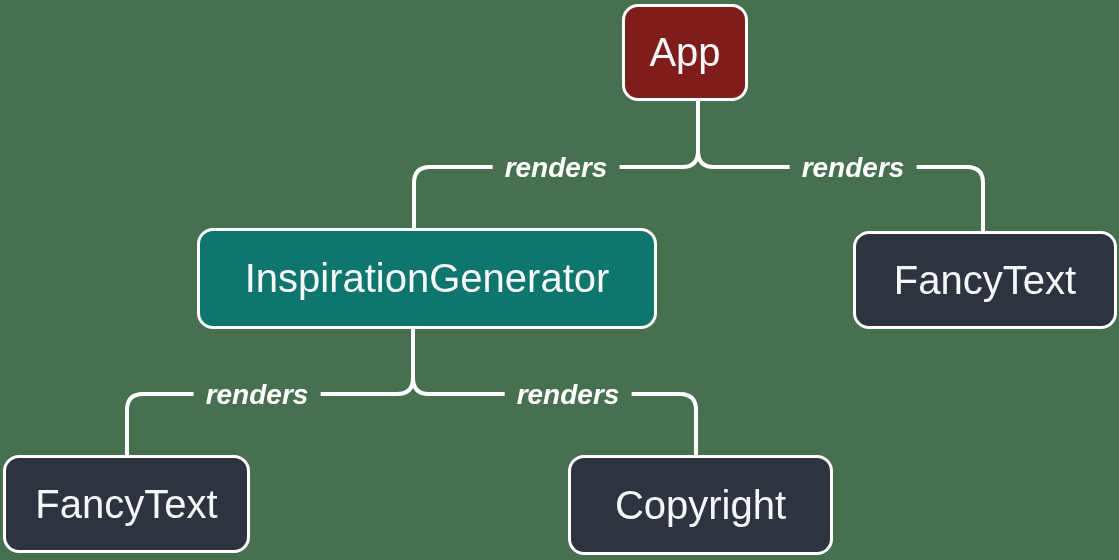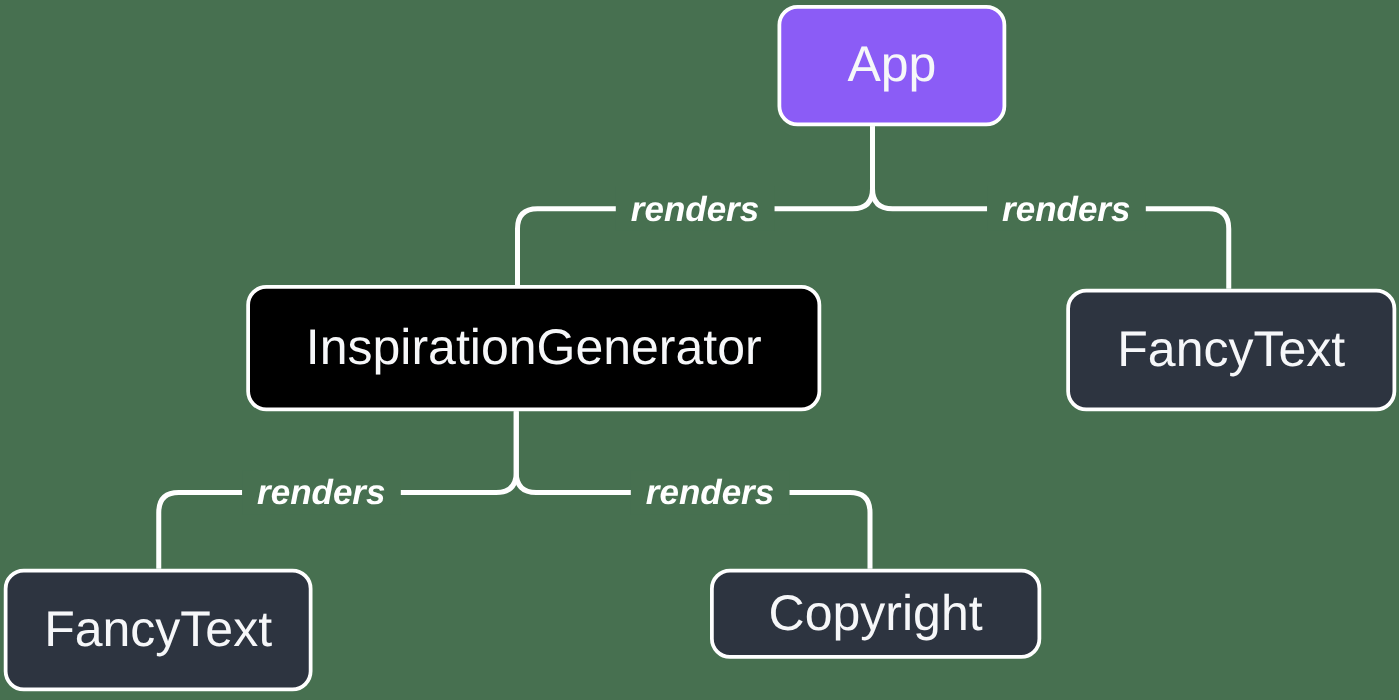--- a/index.html
+++ b/index.html
@@ -50,28 +50,28 @@
   <svg class="connectors" id="connectors" width="1119" height="560" viewBox="0 0 1119 560">
       <path d="M 698 101 L 698 151 Q 698 167 682 167 L 430 167 Q 414 167 414 183 L 414 228" fill="none" stroke="#FFFFFF" stroke-width="4"></path>
       <path d="M 698 101 L 698 151 Q 698 167 714 167 L 967 167 Q 983 167 983 183 L 983 231" fill="none" stroke="#FFFFFF" stroke-width="4"></path>
       <path d="M 413 329 L 413 378 Q 413 394 397 394 L 143 394 Q 127 394 127 410 L 127 455" fill="none" stroke="#FFFFFF" stroke-width="4"></path>
       <path d="M 413 329 L 413 378 Q 413 394 429 394 L 680 394 Q 696 394 696 410 L 696 455" fill="none" stroke="#FFFFFF" stroke-width="4"></path>
     </svg>
 <span class="edge-label" style="left: 556px; top: 167px; background: rgb(71, 112, 80); color: rgb(255, 255, 255);">renders</span>
     <span class="edge-label" style="left: 853px; top: 167px; background: rgb(71, 112, 80); color: rgb(255, 255, 255);">renders</span>
     <span class="edge-label" style="left: 257px; top: 394px; background: rgb(71, 112, 80); color: rgb(255, 255, 255);">renders</span>
     <span class="edge-label" style="left: 568px; top: 394px; background: rgb(71, 112, 80); color: rgb(255, 255, 255);">renders</span>
-    <div class="node" style="left: 622px; top: 4px; width: 183px; height: 97px; background: #8b5cf6; border-color: rgb(255, 255, 255); color: rgb(246, 247, 249);">
+    <div class="node" style="left: 622px; top: 4px; width: 126px; height: 97px; background: #7f1d1d; border-color: rgb(255, 255, 255); color: rgb(246, 247, 249);">
       <span>App</span>
     </div>
-    <div class="node" style="left: 197px; top: 228px; width: 460px; height: 101px; background: #000000; border-color: rgb(255, 255, 255); color: rgb(246, 247, 249);">
+    <div class="node" style="left: 197px; top: 228px; width: 460px; height: 101px; background: #0f766e; border-color: rgb(255, 255, 255); color: rgb(246, 247, 249);">
       <span>InspirationGenerator</span>
     </div>
     <div class="node" style="left: 853px; top: 231px; width: 264px; height: 98px; background: rgb(45, 52, 64); border-color: rgb(255, 255, 255); color: rgb(246, 247, 249);">
       <span>FancyText</span>
     </div>
     <div class="node" style="left: 3px; top: 455px; width: 247px; height: 98px; background: rgb(45, 52, 64); border-color: rgb(255, 255, 255); color: rgb(246, 247, 249);">
       <span>FancyText</span>
     </div>
-    <div class="node" style="left: 568px; top: 455px; width: 265px; height: 72px; background: rgb(45, 52, 64); border-color: rgb(255, 255, 255); color: rgb(246, 247, 249);">
+    <div class="node" style="left: 568px; top: 455px; width: 265px; height: 100px; background: rgb(45, 52, 64); border-color: rgb(255, 255, 255); color: rgb(246, 247, 249);">
       <span>Copyright</span>
     </div>
   </div>
 
 </body></html>

